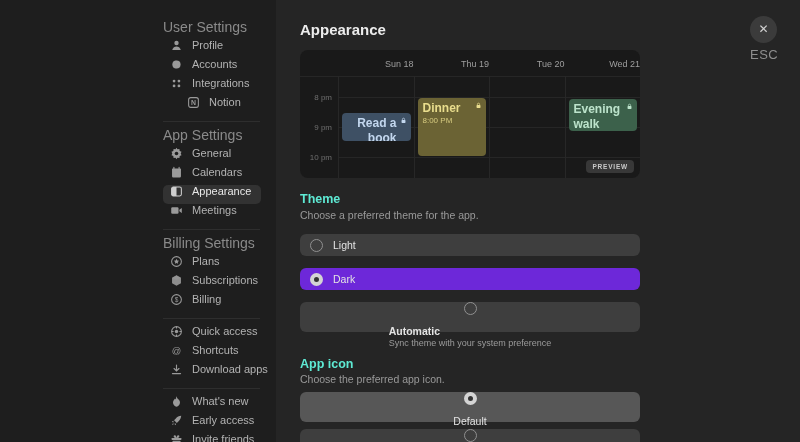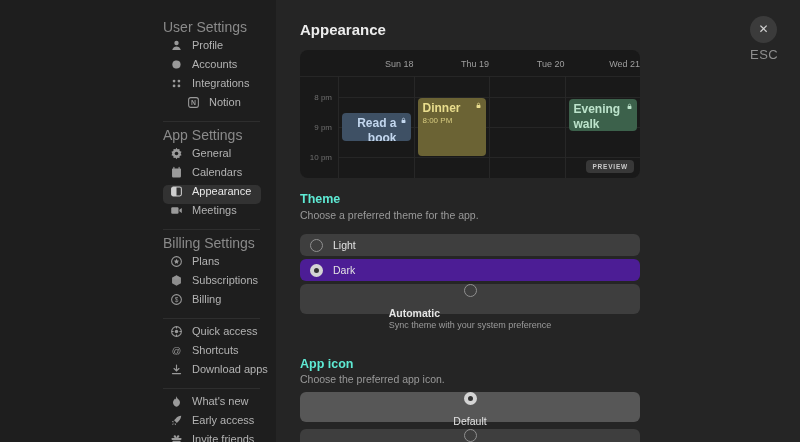--- a/index.html
+++ b/index.html
@@ -58,28 +58,28 @@
   .event .lock { position:absolute; top:4px; right:4px; width:7px; height:7px; }
   .event .lock svg { width:7px; height:7px; display:block; }
   .preview-badge {
     position:absolute; right:6px; bottom:5px; background:#383838; color:#c9c9c9;
     font-size:6.5px; font-weight:700; letter-spacing:.8px; padding:3px 6px; border-radius:4px;
   }
 
   
   .sec-heading { position:absolute; left:24px; font-size:12.5px; font-weight:700; color:#5eead4; }
   .sec-desc { position:absolute; left:24px; font-size:10.5px; color:#999999; }
-  .opt-list { position:absolute; left:24px; width:340px; display:flex; flex-direction:column; gap:3px; }
+  .opt-list { position:absolute; left:24px; width:340px; display:flex; flex-direction:column; gap:12px; }
   .opt-row {
     background:#3e3e3e; border-radius:6px; display:flex; align-items:center;
     padding:0 10px; gap:10px; cursor:pointer; position:relative;
   }
   .opt-row.h22 { height:22px; }
   .opt-row.h30 { height:30px;flex-direction:column; }
-  .opt-row.hl { background:#4c1d95; }
+  .opt-row.hl { background:#6d28d9; }
   .opt-row.hl2 { background:#575757; }
   .radio {
     width:13px; height:13px; border-radius:50%; flex:none;
     border:1.5px solid #909090; background:transparent;
   }
   .radio.sel { border:4px solid #d4d4d4; background:#333333; }
   .opt-label { font-size:10.5px; color:#e3e3e3; font-weight:400; }
   .opt-label.bold { font-weight:700; }
   .opt-texts { display:flex; flex-direction:column; gap:1px; }
   .opt-sub { font-size:9px; color:#9b9b9b; }

